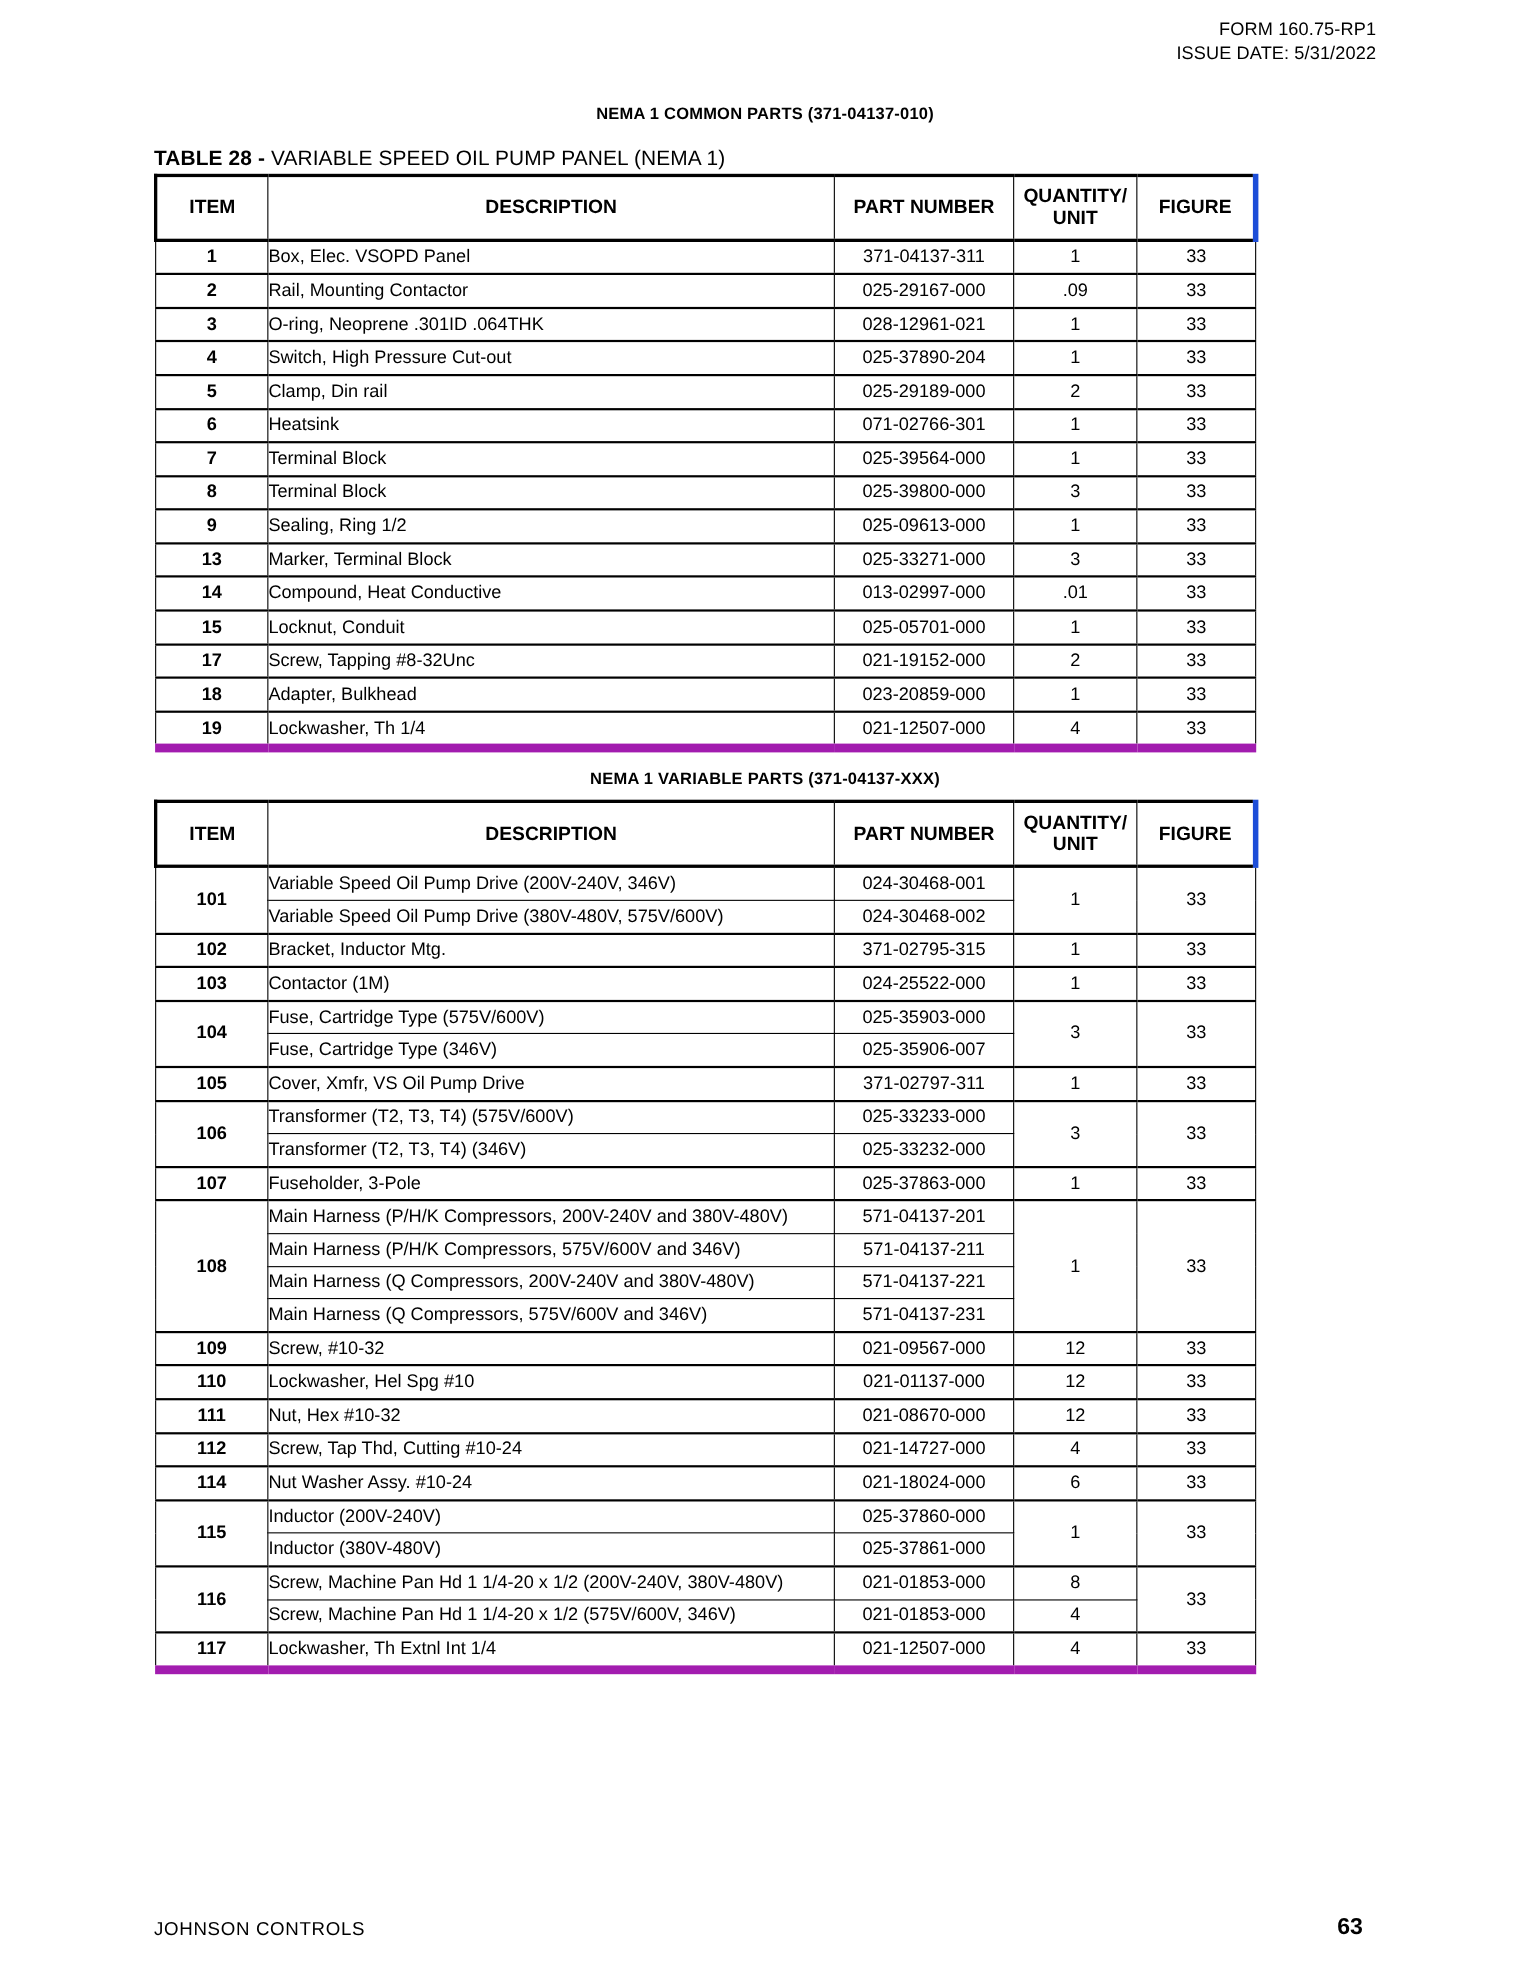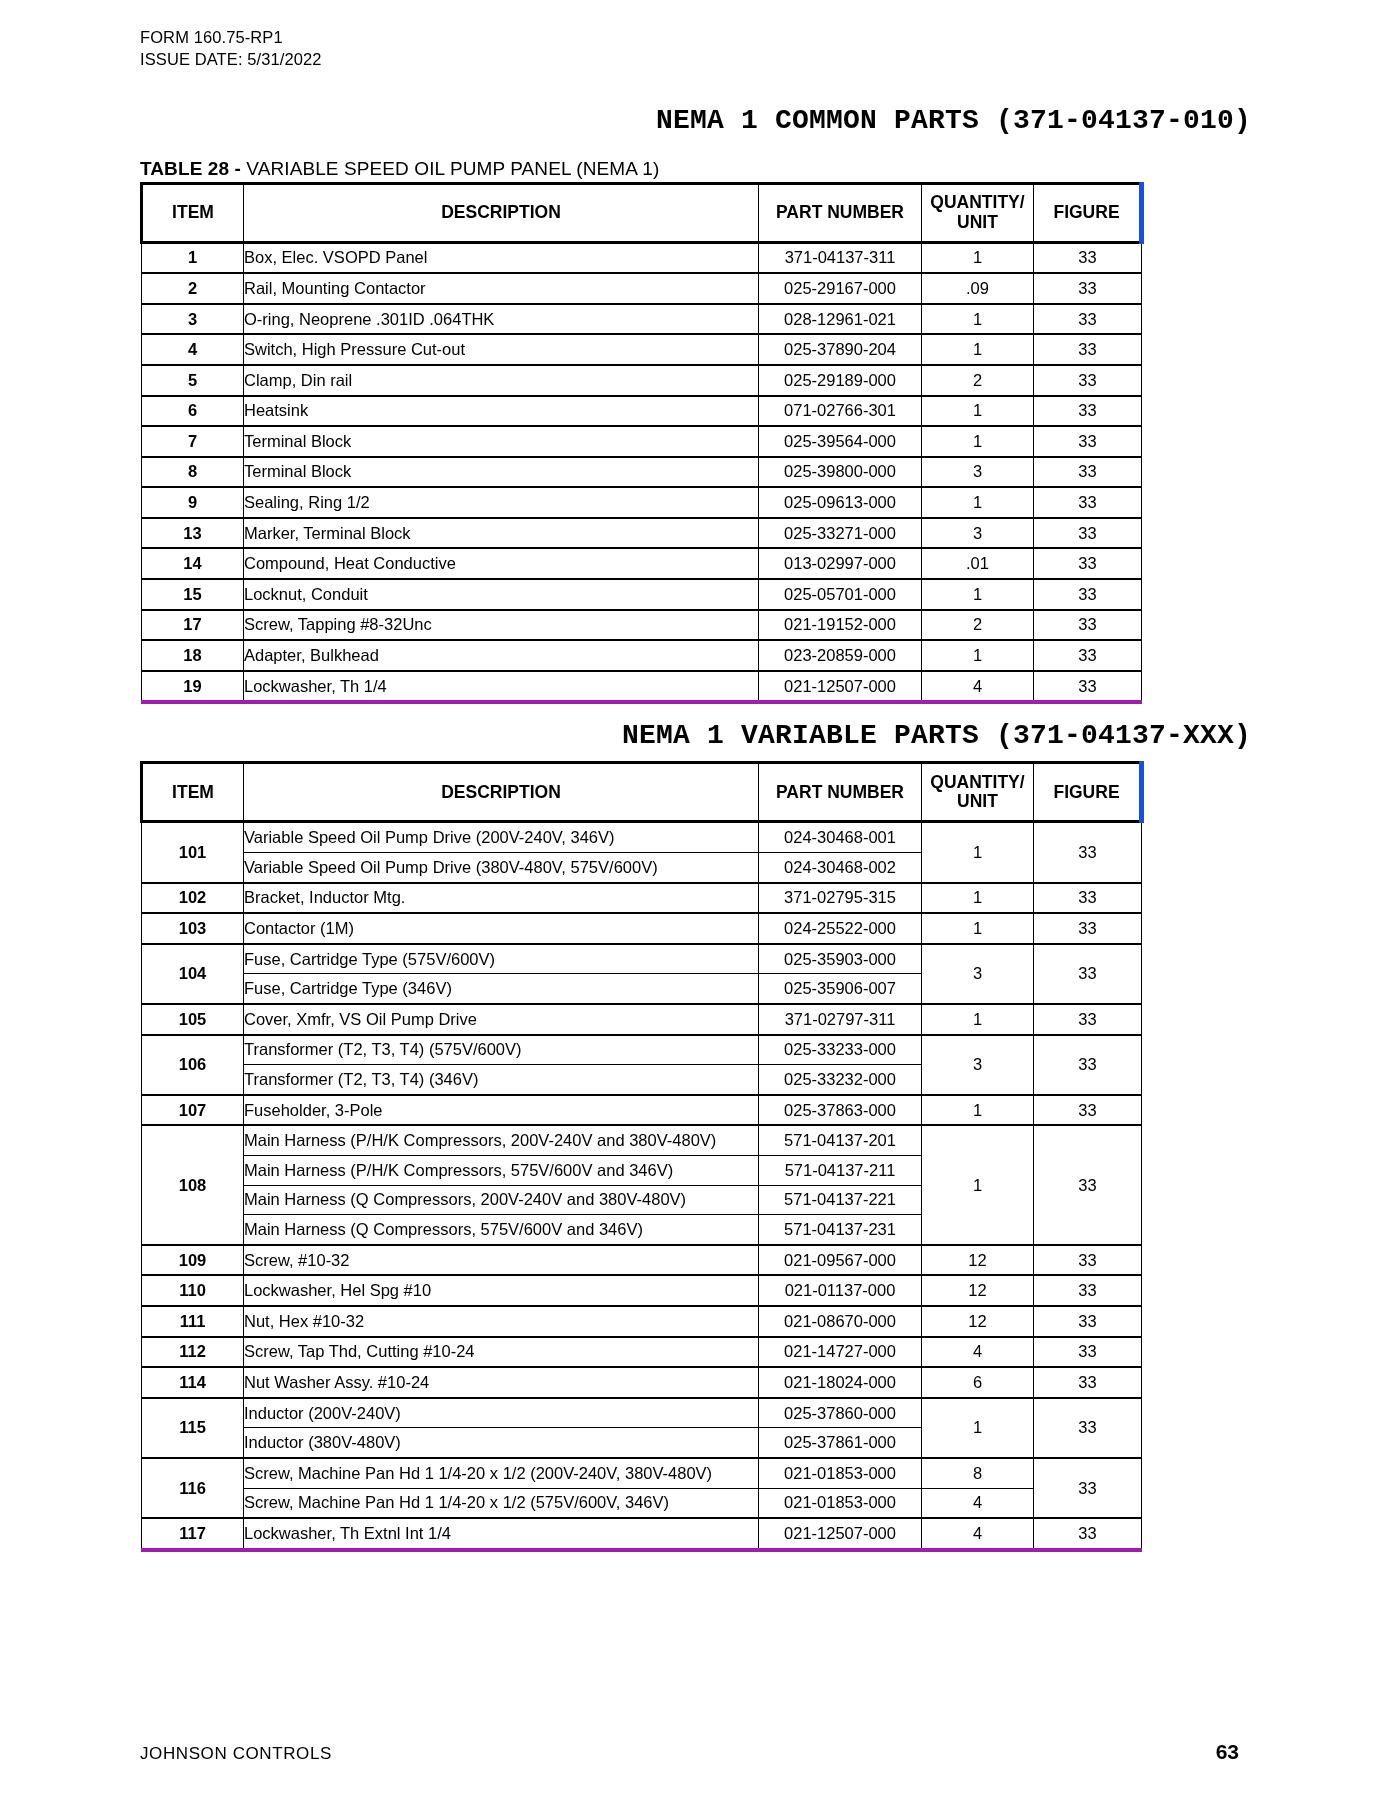--- a/index.html
+++ b/index.html
@@ -18,35 +18,34 @@
   .page {
     position: relative;
     width: 1391px;
     height: 1800px;
     box-sizing: border-box;
     padding: 0 140px;
   }
 
   
   .doc-header {
-    padding-top: 26px;
-    text-align: left;
+    padding-top: 16px;
+    text-align: right;
     font-size: 16.5px;
     line-height: 1.35;
     letter-spacing: 0.1px;
   }
   .doc-header div { white-space: nowrap; }
 
   
   .section-title {
-    text-align: right;
-    font-size: 28px;
+    text-align: center;
+    font-size: 15px;
     font-weight: bold;
     letter-spacing: 0.2px;
-    font-family: Liberation Mono, monospace;
   }
   #title-common { margin-top: 34px; }
   #title-variable { margin-top: 16px; margin-bottom: 10px; }
 
   .table-caption {
     margin-top: 22px;
     margin-bottom: 2px;
     font-size: 19px;
     letter-spacing: 0.1px;
   }
@@ -90,21 +89,21 @@
   td.desc {
     text-align: left;
     padding-left: 8px;
   }
   td.part, td.qty, td.fig {
     text-align: center;
   }
   td.fig { border-right: 3px solid #000; }
 
   tr.row td { height: 28.6px; }
-  tr.last-row td { border-bottom: 4px solid #a21caf; }
+  tr.last-row td { border-bottom: 8px solid #a21caf; }
 
   
   tr.group-start td { border-top: 2px solid #000; }
   tr.sub td { height: 28.6px; }
 
   
   .doc-footer {
     position: absolute;
     left: 140px;
     right: 152px;

